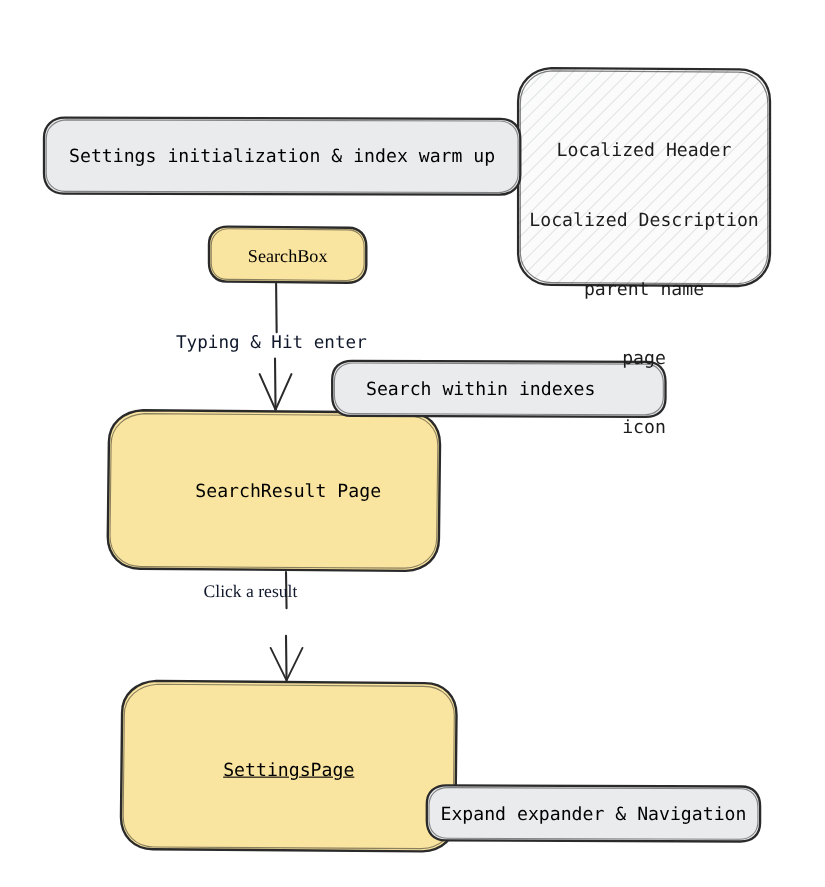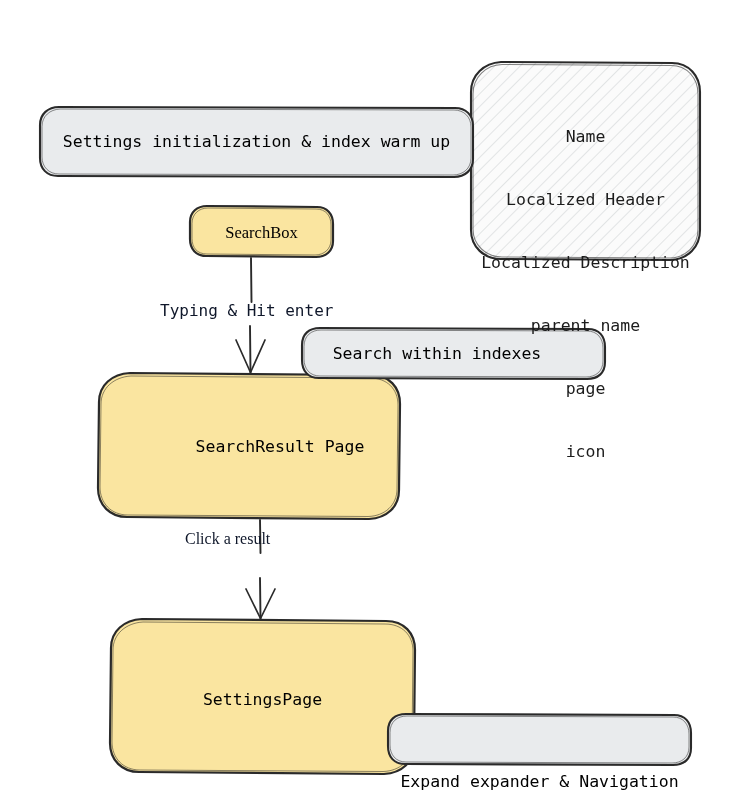--- a/index.html
+++ b/index.html
@@ -204,41 +204,40 @@
              L689,747
              C689,757 682,763 672,763
              L406,762
              C396,762 390,755 390,745 Z" fill="none" stroke="#1c1c1c" stroke-width="1" opacity="0.5" stroke-linejoin="round"></path>
   </g>
 </svg>
 
 <div class="node-label proc-label" style="left:40px; top:132px; width:433px;">Settings initialization &amp; index warm up</div>
 
 <div class="node-label" style="left:471px; top:86px; width:229px;">
-  <div class="index-line">Name</div>
   <div class="index-line">Localized Header</div>
   <div class="index-line">Localized Description</div>
   <div class="index-line">parent name</div>
   <div class="index-line">page</div>
   <div class="index-line">icon</div>
 </div>
 
 <div class="node-label proc-label" style="left:190px; top:223px; width:143px;font-family:Liberation Serif, serif;">SearchBox</div>
 
 <div class="edge-label" style="left:160px; top:301px;">Typing &amp; Hit enter</div>
 
 <div class="node-label proc-label" style="left:302px; top:344px; width:270px;">Search within indexes</div>
 
-<div class="node-label proc-label" style="left:100px; top:437px; width:360px;">SearchResult Page</div>
+<div class="node-label proc-label" style="left:82px; top:437px; width:360px;">SearchResult Page</div>
 
 <div class="edge-label" style="left:185px; top:530px;font-family:Liberation Serif, serif;">Click a result</div>
 
-<div class="node-label proc-label" style="left:110px; top:690px; width:305px;">SettingsPage</div>
-
-<div class="node-label proc-label" style="left:388px; top:730px; width:303px;margin-top:42px;">Expand expander &amp; Navigation</div>
+<div class="node-label proc-label" style="left:110px; top:690px; width:305px;text-decoration:underline;">SettingsPage</div>
+
+<div class="node-label proc-label" style="left:388px; top:730px; width:303px;">Expand expander &amp; Navigation</div>
 
 <div class="hit" style="left:471px; top:62px; width:229px; height:198px;"></div>
 <div class="hit" style="left:40px; top:107px; width:433px; height:70px;"></div>
 <div class="hit" style="left:190px; top:206px; width:143px; height:51px;"></div>
 <div class="hit" style="left:302px; top:328px; width:303px; height:51px;"></div>
 <div class="hit" style="left:98px; top:373px; width:302px; height:146px;"></div>
 <div class="hit" style="left:110px; top:619px; width:305px; height:155px;"></div>
 <div class="hit" style="left:388px; top:714px; width:303px; height:51px;"></div>
 
 </body></html>

